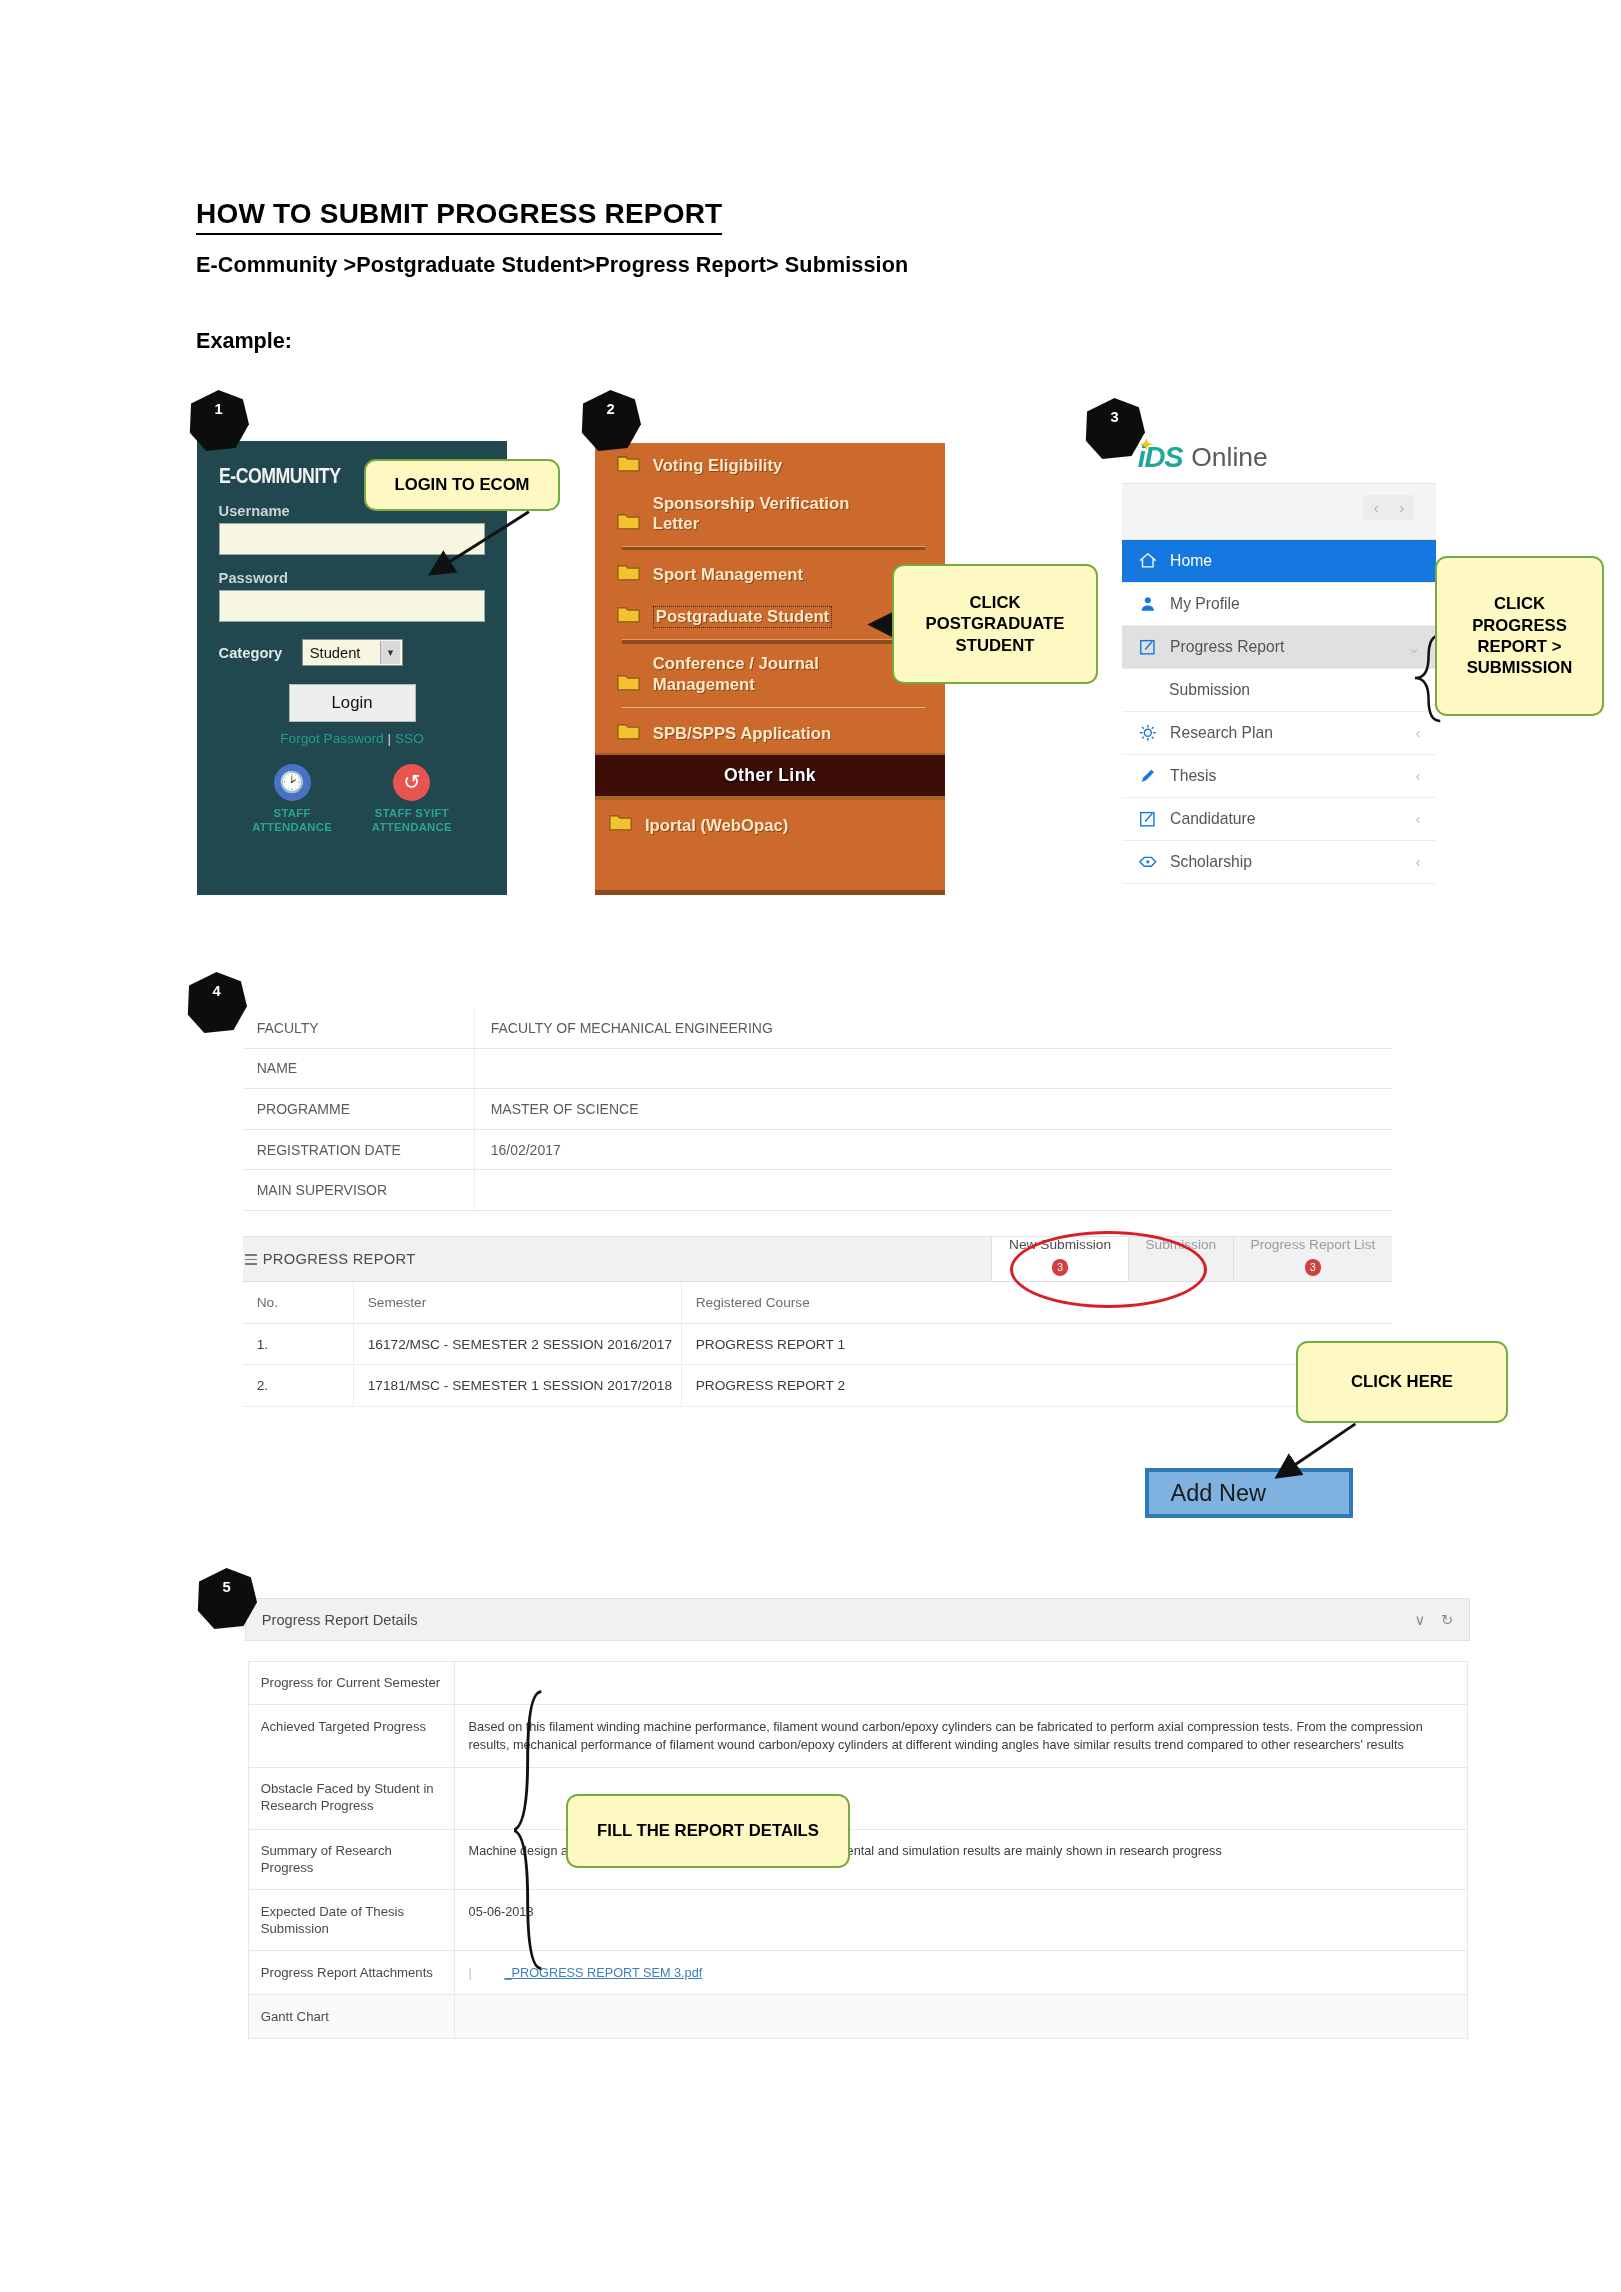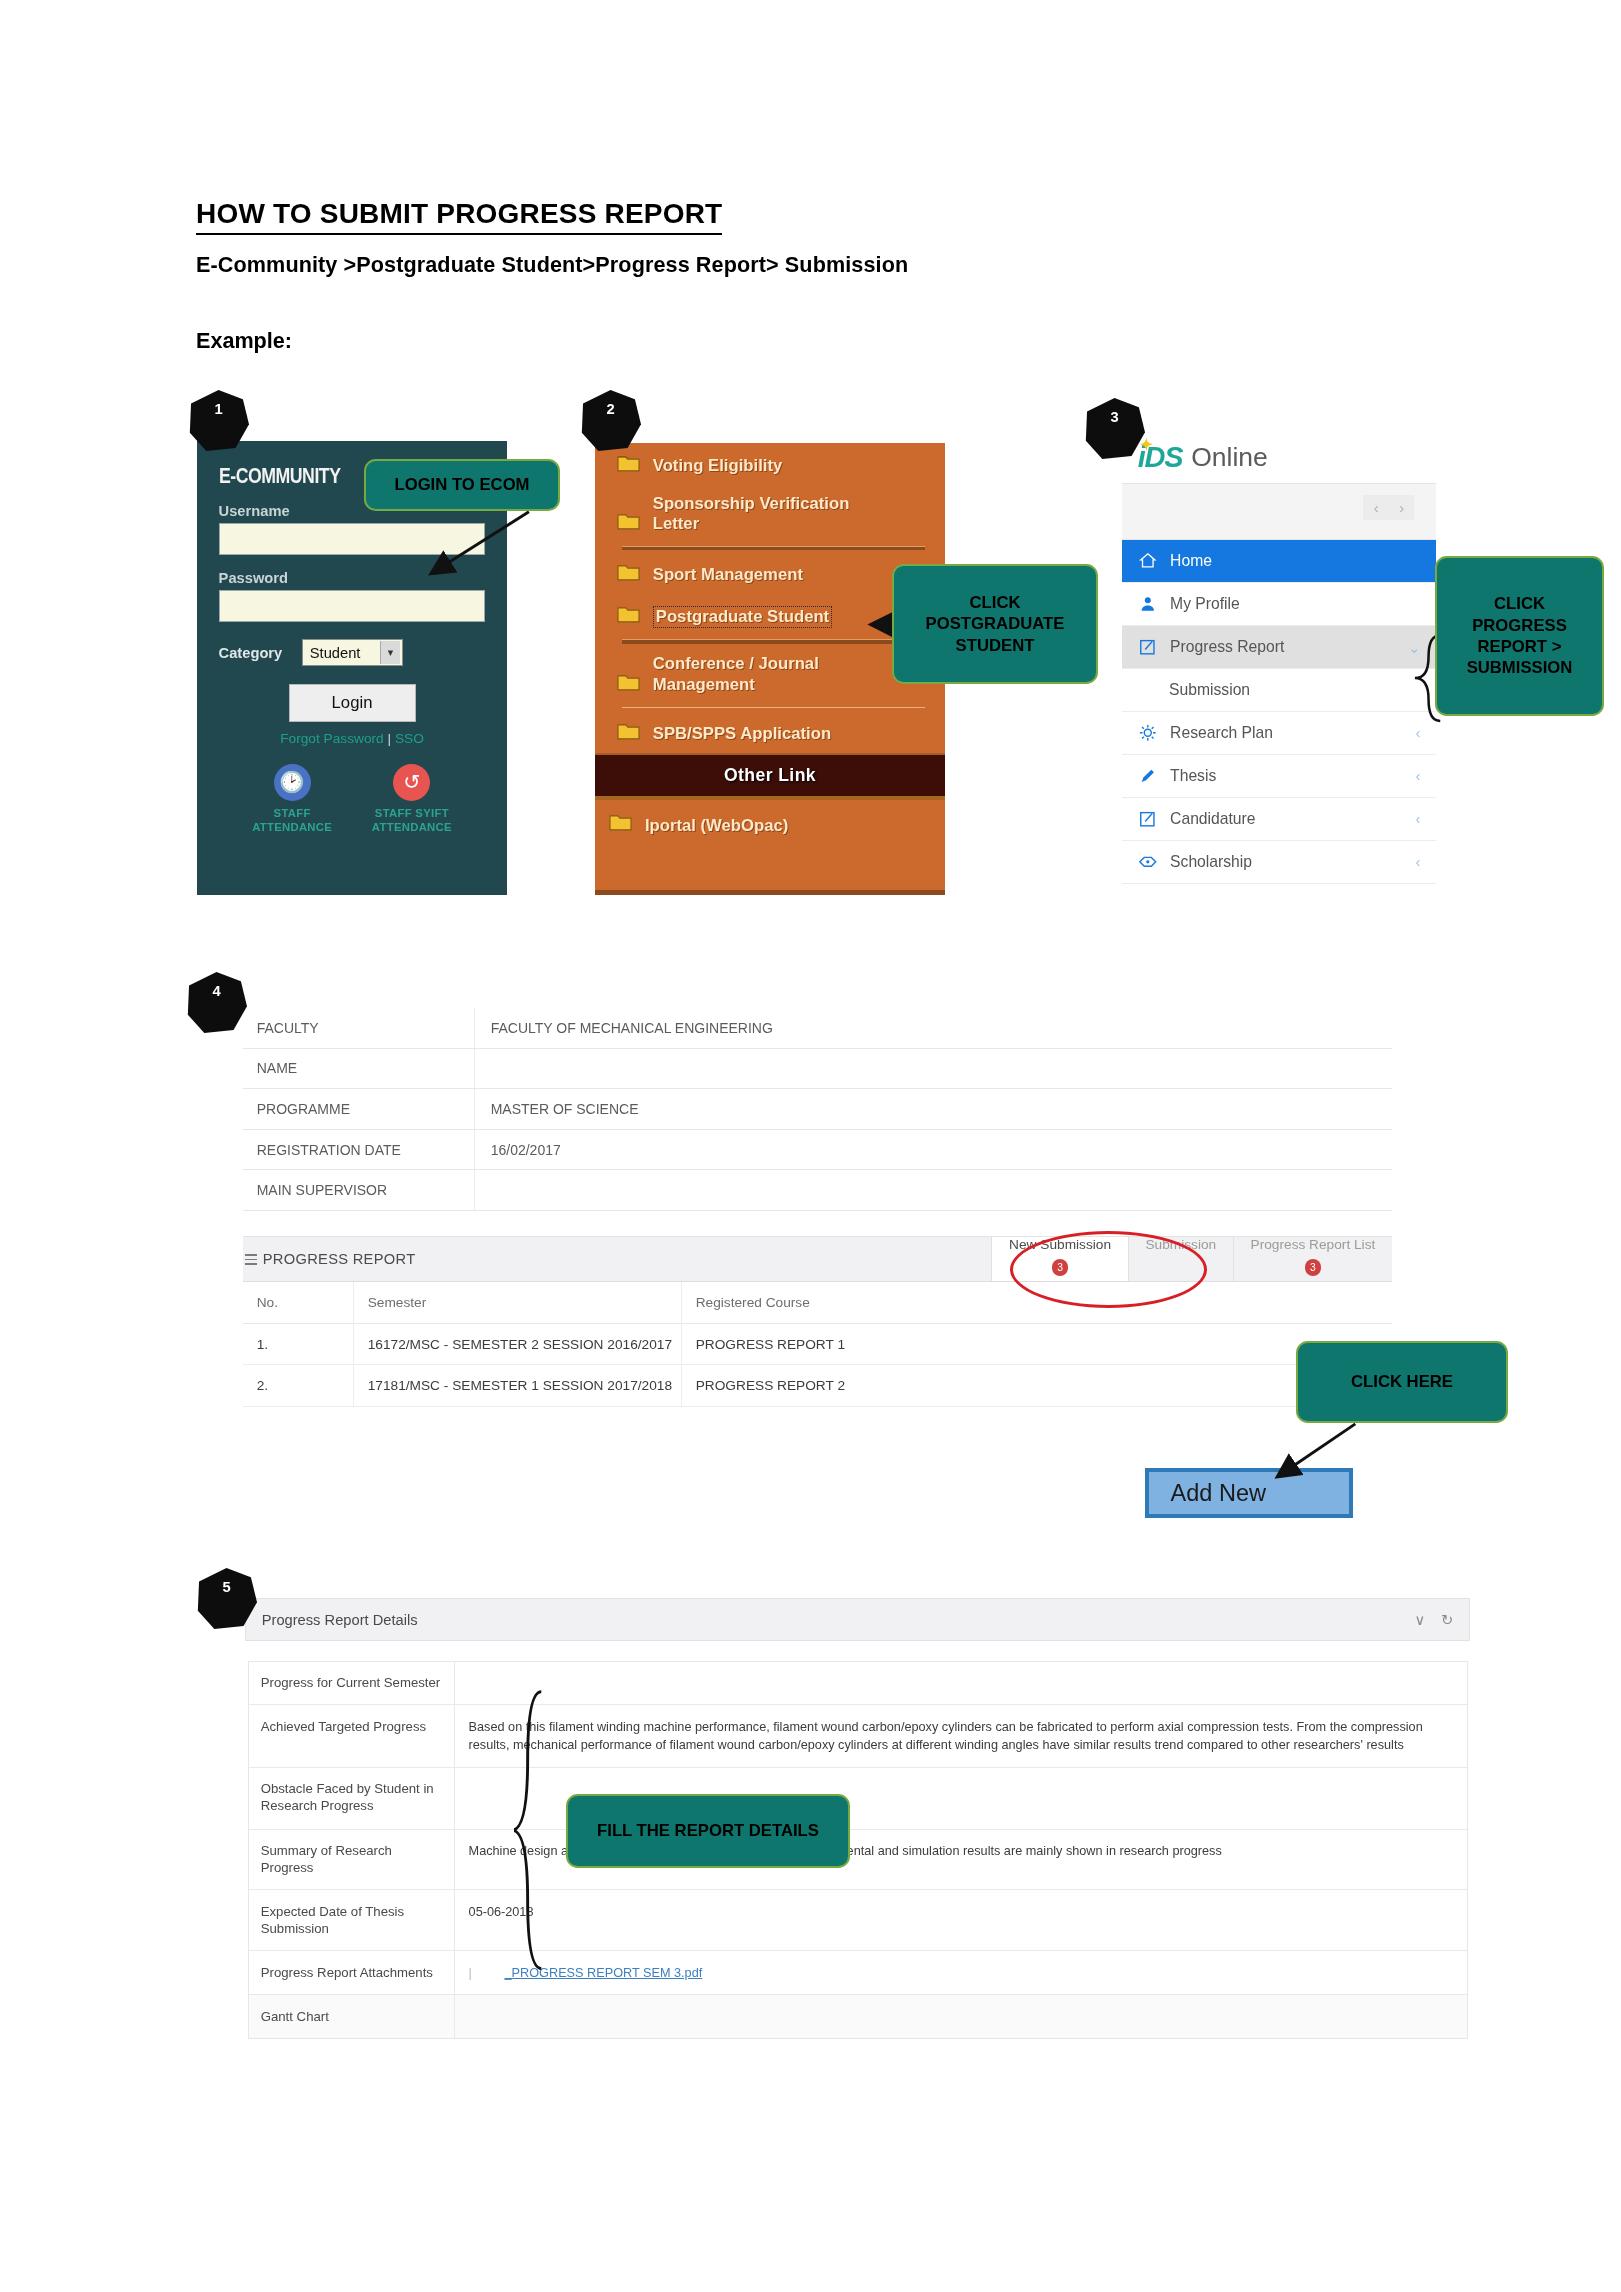--- a/index.html
+++ b/index.html
@@ -11,21 +11,21 @@
   #doc-breadcrumb{position:absolute;left:196px;top:252px;font-size:21.6px;font-weight:bold;letter-spacing:0.1px;text-align:right;}
   #doc-example{position:absolute;left:196px;top:328px;font-size:21.6px;font-weight:bold;}
 
   
   .step-badge{position:absolute;width:61px;height:61px;background:#0d0d0d;color:#fff;
     display:flex;align-items:flex-start;justify-content:center;padding-top:10.8px;box-sizing:border-box;
     font-size:14.7px;font-weight:bold;z-index:30;
     clip-path:polygon(50% 0%,90% 15%,100% 56%,78% 95%,30% 100%,3% 70%,5% 22%);}
 
   
-  .callout{position:absolute;background:#0f766e;border:2.5px solid #76a940;border-radius:11.8px;
+  .callout{position:absolute;background:#fef9c3;border:2.5px solid #76a940;border-radius:11.8px;
     display:flex;align-items:center;justify-content:center;text-align:center;
     font-weight:bold;color:#000;z-index:28;box-sizing:border-box;line-height:1.28;}
 
   
   .arrow-svg{position:absolute;z-index:27;overflow:visible;}
 
   
   #login-panel{position:absolute;left:197px;top:441px;width:310px;height:454px;
                background:#22484f;box-sizing:border-box;padding:21.6px 21.6px 0 21.6px;z-index:10;}
   #login-brand{color:#f2f2f2;font-size:21.6px;font-weight:bold;letter-spacing:-0.6px;

